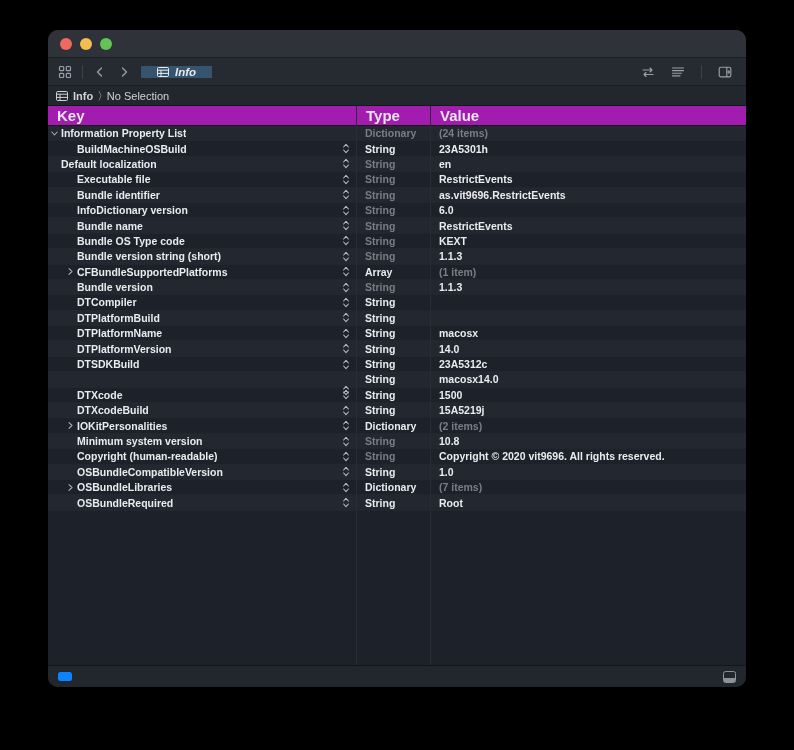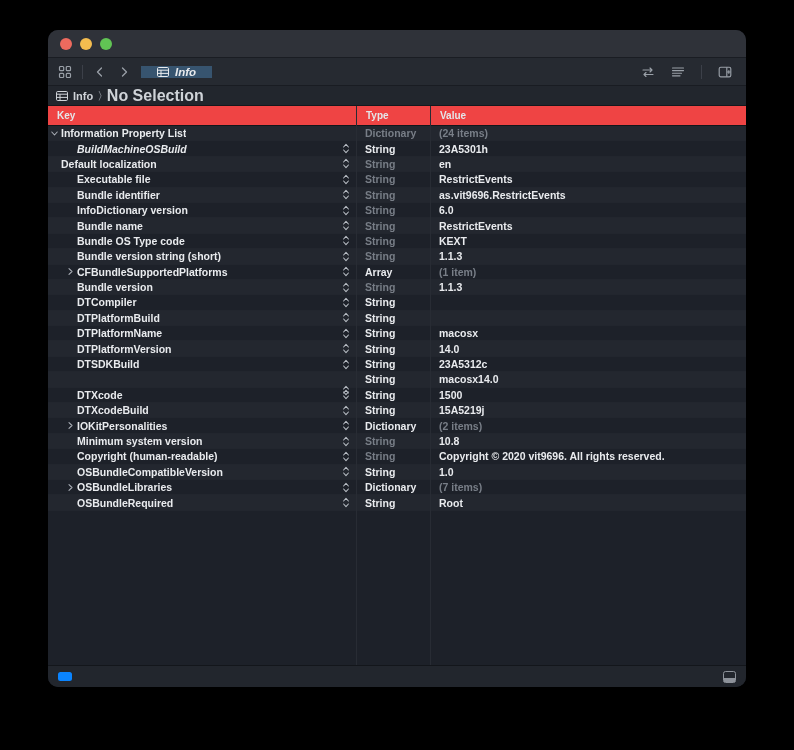--- a/index.html
+++ b/index.html
@@ -120,36 +120,36 @@
     background: #22262d;
     display: flex;
     align-items: center;
     gap: 5px;
     padding-left: 8px;
     flex: 0 0 auto;
     border-bottom: 1px solid #15181d;
   }
   .bc-label { color: #cfd3d8; font-size: 11px; font-weight: bold; }
   .bc-sep { color: #7d838b; font-size: 11px; }
-  .bc-dim { color: #cfd3d8; font-size: 16px; font-weight: bold; }
+  .bc-dim { color: #cfd3d8; font-size: 11px; font-weight: normal; }
 
   
   .table-wrap {
     flex: 1 1 auto;
     background: #1d2129;
     overflow: hidden;
     position: relative;
   }
   .col-head {
     height: 20px;
-    background: #ef4444;
+    background: #a21caf;
     display: flex;
     align-items: center;
     border-bottom: 1px solid #13161b;
-    font-size: 10px;
+    font-size: 15px;
     font-weight: bold;
     color: #e4e6e9;
   }
   .col-head .ch {
     height: 100%;
     display: flex;
     align-items: center;
     padding-left: 9px;
   }
   .ch-key   { width: 308px; }
@@ -374,21 +374,21 @@
               <svg width="9" height="9" viewBox="0 0 9 9" fill="none" stroke="currentColor" stroke-width="1.1" stroke-linecap="round" stroke-linejoin="round">
                 <polyline points="1.8,3 4.5,6 7.2,3"></polyline>
               </svg>
             </div>
             <span class="key-text">Information Property List</span>
           </div>
           <div class="c-type dim">Dictionary</div>
           <div class="c-value dim">(24 items)</div>
         </div>
         <div class="row plain">
-          <div class="c-key" style="padding-left: 16px; font-style: italic;">
+          <div class="c-key" style="padding-left: 16px;">
             <div class="disc"></div>
             <span class="key-text">BuildMachineOSBuild</span>
             <span class="stepper">
               <svg width="8" height="11" viewBox="0 0 8 11" fill="none" stroke="currentColor" stroke-width="1.05" stroke-linecap="round" stroke-linejoin="round">
                 <polyline points="1.6,4 4,1.4 6.4,4"></polyline>
                 <polyline points="1.6,7 4,9.6 6.4,7"></polyline>
               </svg>
             </span>
           </div>
           <div class="c-type bright">String</div>

